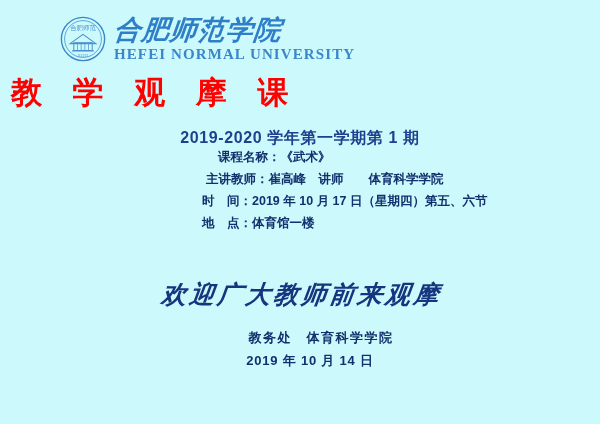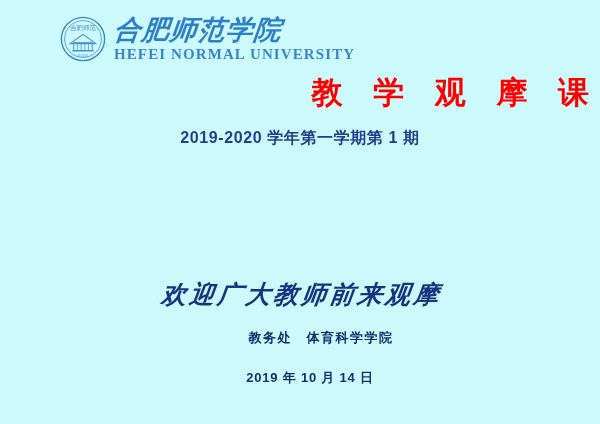--- a/index.html
+++ b/index.html
@@ -60,21 +60,21 @@
     letter-spacing: 1.1px;
     white-space: nowrap;
   }
 
   
   .main-title {
     position: absolute;
     left: 0;
     right: 0;
     top: 76px;
-    text-align: right;
+    text-align: left;
     color: #fe0000;
     font-family: "Liberation Sans", "DejaVu Sans", sans-serif;
     font-size: 31px;
     font-weight: 700;
     letter-spacing: 11px;
     text-indent: 11px;
     line-height: 1.1;
   }
 
   
@@ -145,21 +145,20 @@
     display: block;
     letter-spacing: 1.5px;
     padding-left: 42px;
   }
   .signature .sig-date {
     display: block;
     font-family: "Liberation Sans", "DejaVu Sans", sans-serif;
     font-weight: 600;
     letter-spacing: 0.8px;
     padding-left: 20px;
-    margin-top: 17px;
   }
 </style>
 </head>
 <body>
 
 <div class="poster">
 
   <div class="masthead">
     <span class="seal">
       <svg width="46" height="46" viewBox="0 0 100 100" aria-hidden="true">
@@ -179,20 +178,26 @@
     <span class="wordmark">
       <span class="wordmark-cn">合肥师范学院</span>
       <span class="wordmark-en">HEFEI NORMAL UNIVERSITY</span>
     </span>
   </div>
 
   <div class="main-title">教 学 观 摩 课</div>
 
   <div class="issue-line">2019-2020 学年第一学期第 1 期</div>
 
+  <div class="details">
+    <span class="row course">课程名称：《武术》</span>
+    <span class="row teacher">主讲教师：崔高峰　讲师　　体育科学学院</span>
+    <span class="row time">时　间：2019 年 10 月 17 日（星期四）第五、六节</span>
+    <span class="row place">地　点：体育馆一楼</span>
+  </div>
 
   <div class="welcome">欢迎广大教师前来观摩</div>
 
   <div class="signature">
     <span class="sig-dept">教务处　体育科学学院</span>
     <span class="sig-date">2019 年 10 月 14 日</span>
   </div>
 
 </div>
 

